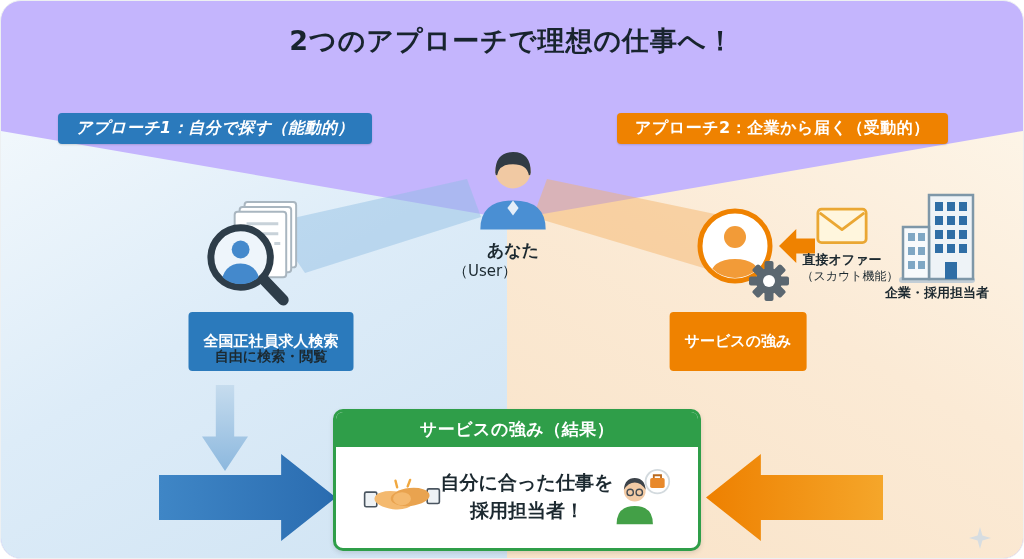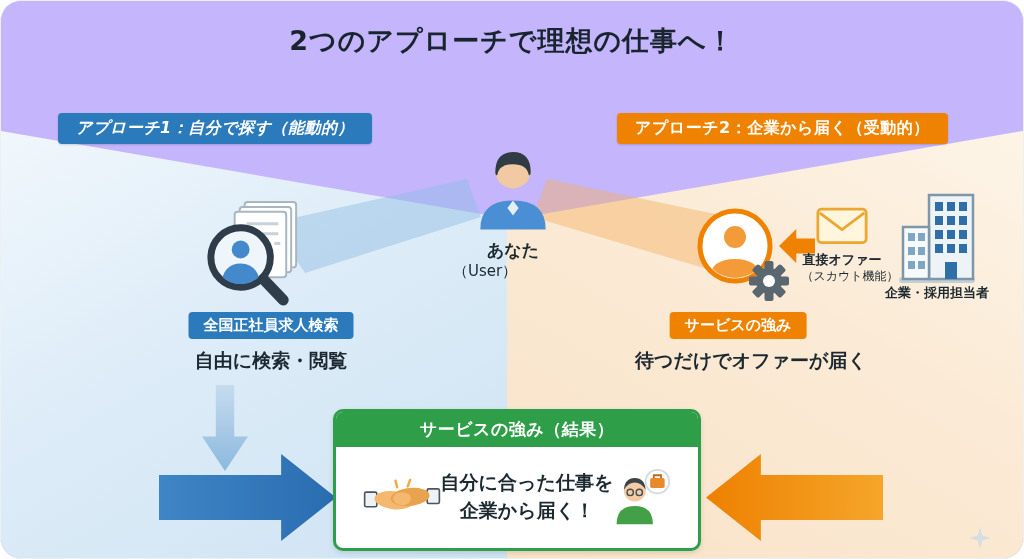--- a/index.html
+++ b/index.html
@@ -36,26 +36,26 @@
     position:absolute; top:112px; z-index:3; color:#ffffff; font-weight:bold;
     font-size:16px; padding:5px 18px; border-radius:4px; letter-spacing:.5px;
     box-shadow:0 1px 2px rgba(0,0,0,.15);
   }
   .pill.blue { left:57px; background:#2b7abc;font-style:italic; }
   .pill.orange { left:616px; background:#ef8200; }
 
   
   .badge {
     position:absolute; z-index:3; color:#fff; font-weight:bold; font-size:15px;
-    padding:4px 15px; border-radius:4px; transform:translateX(-50%); white-space:nowrap;
+    padding:20px 15px; border-radius:4px; transform:translateX(-50%); white-space:nowrap;
   }
   .badge.blue { left:270px; top:311px; background:#2b7abc; }
   .badge.orange { left:737px; top:311px; background:#ef8200; }
   .desc {
-    position:absolute; z-index:3; color:#1c2930; font-weight:bold; font-size:19px;
+    position:absolute; z-index:3; color:#1c2930; font-weight:bold; font-size:14px;
     transform:translateX(-50%); white-space:nowrap;
   }
   .desc.d1 { left:270px; top:347px; }
   .desc.d2 { left:750px; top:347px; }
 
   .user-name { position:absolute; left:512px; top:238px; transform:translateX(-50%); font-size:17px; font-weight:bold; color:#1c2930; z-index:3;text-align:right; }
   .user-sub  { position:absolute; left:484px; top:261px; transform:translateX(-50%); font-size:15px; color:#1c2930; z-index:3; }
 
   .mini-label { position:absolute; z-index:3; color:#1c2930; font-weight:bold; transform:translateX(-50%); white-space:nowrap; }
   .offer-l1 { left:841px; top:250px; font-size:13px; }
@@ -181,21 +181,20 @@
     <g fill="#5b6770" transform="translate(78,77)">
       <rect x="-20" y="-4.5" width="40" height="9" rx="2"></rect>
       <rect x="-20" y="-4.5" width="40" height="9" rx="2" transform="rotate(45)"></rect>
       <rect x="-20" y="-4.5" width="40" height="9" rx="2" transform="rotate(90)"></rect>
       <rect x="-20" y="-4.5" width="40" height="9" rx="2" transform="rotate(135)"></rect>
       <circle r="13"></circle>
     </g>
     <circle cx="78" cy="77" r="6" fill="#ffffff"></circle>
   </svg>
   <div class="badge orange">サービスの強み</div>
-  <div class="desc d2">待つだけでオファーが届く</div>
 
   <svg class="icon icon-envelope" viewBox="0 0 56 44">
     <rect x="2" y="5" width="52" height="36" rx="4" fill="#fff6dd" stroke="#eaa733" stroke-width="3"></rect>
     <path d="M4 9 L28 27 L52 9" fill="none" stroke="#eaa733" stroke-width="3" stroke-linejoin="round"></path>
   </svg>
   <div class="mini-label offer-l1">直接オファー</div>
   <div class="mini-label offer-l2">（スカウト機能）</div>
 
   <svg class="icon icon-building" viewBox="0 0 76 92">
     <rect x="0" y="84" width="76" height="6" rx="3" fill="#c3ced6"></rect>
@@ -238,21 +237,21 @@
       <svg width="78" height="50" viewBox="0 0 96 60">
         <path d="M40 10 l2 8 M58 9 l-3 8" stroke="#f0a840" stroke-width="3" stroke-linecap="round" fill="none"></path>
         <rect x="2" y="24" width="15" height="18" rx="2" fill="#eef2f5" stroke="#4a5560" stroke-width="2"></rect>
         <rect x="79" y="20" width="15" height="18" rx="2" fill="#eef2f5" stroke="#4a5560" stroke-width="2"></rect>
         <ellipse cx="38" cy="34" rx="24" ry="11" fill="#f4b96e" transform="rotate(6 38 34)"></ellipse>
         <ellipse cx="58" cy="30" rx="24" ry="11" fill="#e9a34f" transform="rotate(-6 58 30)"></ellipse>
         <ellipse cx="48" cy="32" rx="11" ry="8" fill="#f4b96e"></ellipse>
       </svg>
       <div class="result-text">
         <span>自分に合った仕事を</span><br>
-        <span>企業から届く！</span>
+        <span>採用担当者！</span>
       </div>
       <svg width="58" height="58" viewBox="0 0 64 64">
         <circle cx="49" cy="15" r="13" fill="#ffffff" stroke="#d3dade" stroke-width="2"></circle>
         <path d="M45 11 v-3 h8 v3" fill="none" stroke="#b96a1e" stroke-width="2"></path>
         <rect x="41" y="11" width="16" height="11" rx="2" fill="#e8892b"></rect>
         <circle cx="24" cy="25" r="12" fill="#f3cba5"></circle>
         <path d="M12 24 q1-13 12-13 q11 0 12 13 q-5-8-12-8 q-7 0-12 8 z" fill="#3c434a"></path>
         <circle cx="19" cy="27" r="3.5" fill="none" stroke="#444c53" stroke-width="1.5"></circle>
         <circle cx="29" cy="27" r="3.5" fill="none" stroke="#444c53" stroke-width="1.5"></circle>
         <path d="M4 62 q0-20 20-20 q20 0 20 20 z" fill="#43a047"></path>

